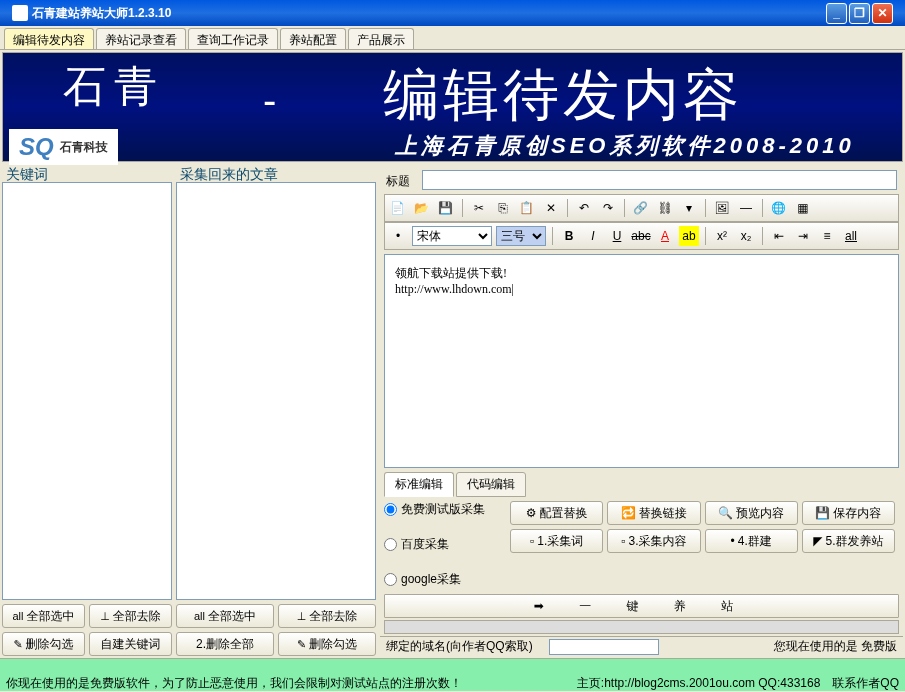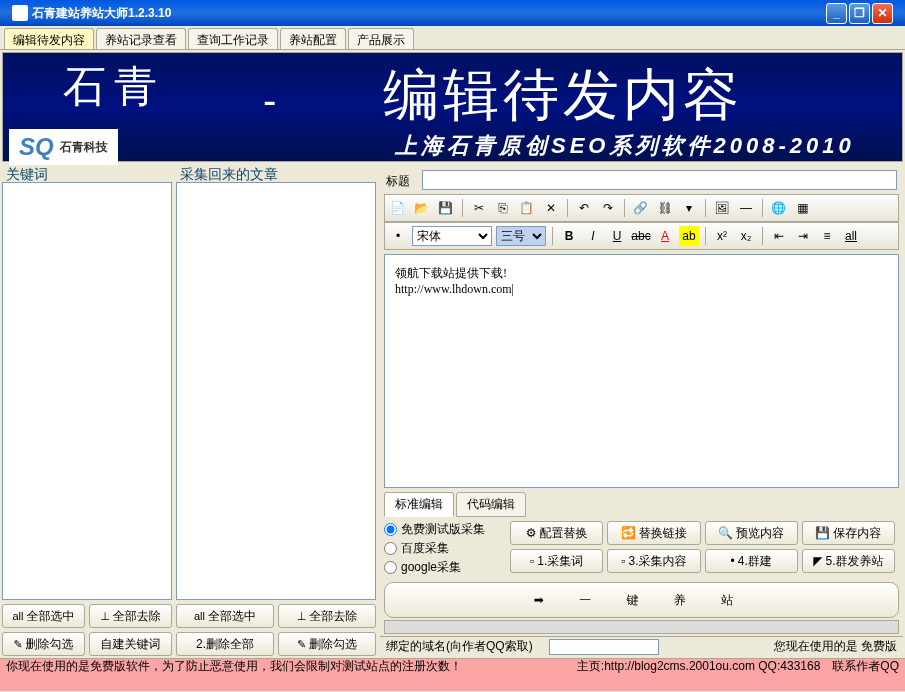--- a/index.html
+++ b/index.html
@@ -50,35 +50,35 @@
 .fontsel { border: 1px solid #7f9db9; height: 20px; width: 80px; background: white; }
 .sizesel { border: 1px solid #7f9db9; height: 20px; width: 50px; background: #c0d0f0; }
 
 .editor { flex: 1; background: white; border: 1px solid #7f9db9; margin: 4px; padding: 10px; font-family: "SimSun"; overflow-y: scroll; white-space: pre-wrap; }
 
 .edittabs { display: flex; margin: 0 4px; }
 .edittab { padding: 3px 10px; border: 1px solid #aca899; background: #f5f3ea; cursor: pointer; border-radius: 3px 3px 0 0; margin-right: 2px; }
 .edittab.active { background: #fff; border-bottom-color: #fff; }
 
 .optionsrow { display: flex; margin: 4px; gap: 6px; align-items: flex-start; }
-.radiogroup { display: flex; flex-direction: column; gap: 2px; width: 120px; }
+.radiogroup { display: flex; flex-direction: column; gap: 18px; width: 120px; }
 .radiogroup label { display: flex; align-items: center; gap: 4px; cursor: pointer; }
 
 .btngrid { flex: 1; display: flex; flex-wrap: wrap; gap: 4px; }
 .btngrid .btn { flex: 0 0 calc(25% - 4px); height: 24px; }
 
-.bigbtn { margin: 2px 4px; height: 36px; border: 1px solid #aca899; background: linear-gradient(#fff,#ece9d8); display: flex; align-items: center; justify-content: center; letter-spacing: 16px; cursor: pointer; border-radius: 9px; }
+.bigbtn { margin: 2px 4px; height: 24px; border: 1px solid #aca899; background: linear-gradient(#fff,#ece9d8); display: flex; align-items: center; justify-content: center; letter-spacing: 16px; cursor: pointer; border-radius: 1px; }
 .scrollhint { margin: 0 4px 2px 4px; height: 14px; background: #ddd; border: 1px solid #aca899; }
 
 .statusbar { display: flex; align-items: center; height: 20px; border-top: 1px solid #aca899; padding: 0 6px; gap: 8px; }
 .statusbar .sfield { display: flex; align-items: center; gap: 16px; }
 .statusbar input { border: 1px solid #7f9db9; height: 16px; width: 110px; }
 .statusbar .spacer { flex: 1; }
 
-.footer { background: #fca5a5; height: 18px; display: flex; align-items: flex-end; padding: 16px 6px; border-top: 1px solid #aca899; }
+.footer { background: #86efac; height: 18px; display: flex; align-items: flex-start; padding: 16px 6px; border-top: 1px solid #aca899; }
 .footer .spacer { flex: 1; }
 </style>
 </head>
 <body>
 
 <div class="titlebar">
   <div class="icon"></div>
   <div class="title">石青建站养站大师1.2.3.10</div>
   <div class="winbtn min">_</div>
   <div class="winbtn max">❐</div>

